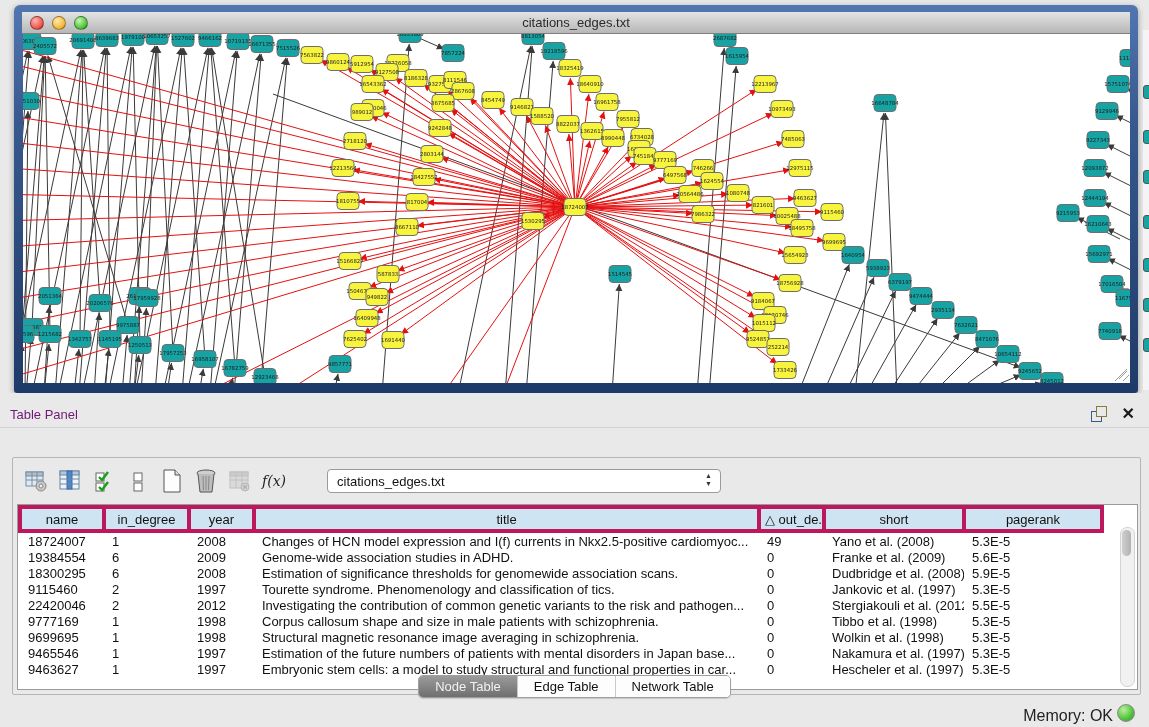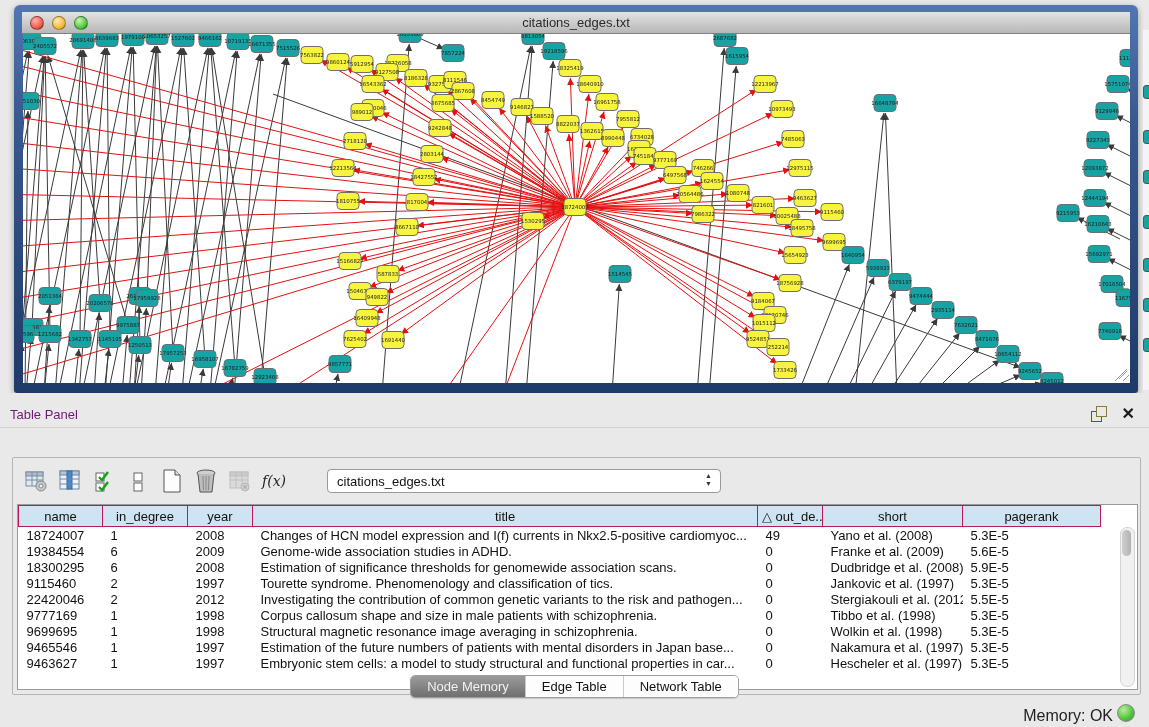--- a/index.html
+++ b/index.html
@@ -37,21 +37,21 @@
   #tp-toolbar{position:absolute;left:8px;top:6px;height:34px;display:flex;align-items:center;}
   .tbtn{width:30px;height:30px;display:flex;align-items:center;justify-content:center;margin-right:4px;}
   .combo{width:392px;height:22px;margin-left:34px;background:#ffffff;border:1px solid #9a9a9a;
     border-radius:4px;display:flex;align-items:center;font-size:13px;color:#111;position:relative;}
   .combo span.val{padding-left:9px;}
   .combo .spin{position:absolute;right:8px;top:2px;font-size:7px;line-height:8px;color:#333;text-align:center;}
   
   #tp-table{position:absolute;left:4px;top:46px;width:1119px;height:184px;background:#ffffff;
     border:1px solid #9a9a9a;overflow:hidden;}
   table{border-collapse:collapse;table-layout:fixed;width:1082px;}
-  th{background:#cfe4f2;border:1px solid #be185d;font-weight:normal;font-size:13px;color:#111;
+  th{background:#cfe4f2;border:4px solid #be185d;font-weight:normal;font-size:13px;color:#111;
     height:20px;padding:0 4px;overflow:hidden;white-space:nowrap;}
   td{font-size:13px;color:#111;height:16px;padding:0 4px 0 8px;overflow:hidden;white-space:nowrap;}
   #vscroll{position:absolute;right:2px;top:22px;width:13px;height:158px;background:#f1f1f1;
     border:1px solid #d4d4d4;border-radius:7px;}
   #vthumb{position:absolute;left:1px;top:2px;width:9px;height:26px;background:linear-gradient(90deg,#cfcfcf,#b2b2b2);border-radius:5px;}
   
   #tp-tabs{position:absolute;left:0;top:675px;width:1149px;display:flex;justify-content:center;}
   .tabgroup{display:flex;border:1px solid #9f9f9f;border-radius:5px;overflow:hidden;background:#fdfdfd;
     box-shadow:0 1px 1px rgba(0,0,0,.15);}
   .tab{padding:3px 16px;font-size:13px;color:#111;border-right:1px solid #c9c9c9;background:#fdfdfd;}
@@ -963,21 +963,21 @@
         </tbody>
     </table>
     <div id="vscroll">
       <div id="vthumb"></div>
     </div>
   </div>
 </div>
 
 <div id="tp-tabs">
   <div class="tabgroup" id="tabgroup">
-      <div class="tab sel">Node Memory</div>
+      <div class="tab sel">Node Table</div>
       <div class="tab">Edge Table</div>
       <div class="tab">Network Table</div>
     </div>
 </div>
 
 <div id="statusbar">
   <span id="mem-label">Memory: OK</span>
   <span id="mem-dot"></span>
 </div>
 

